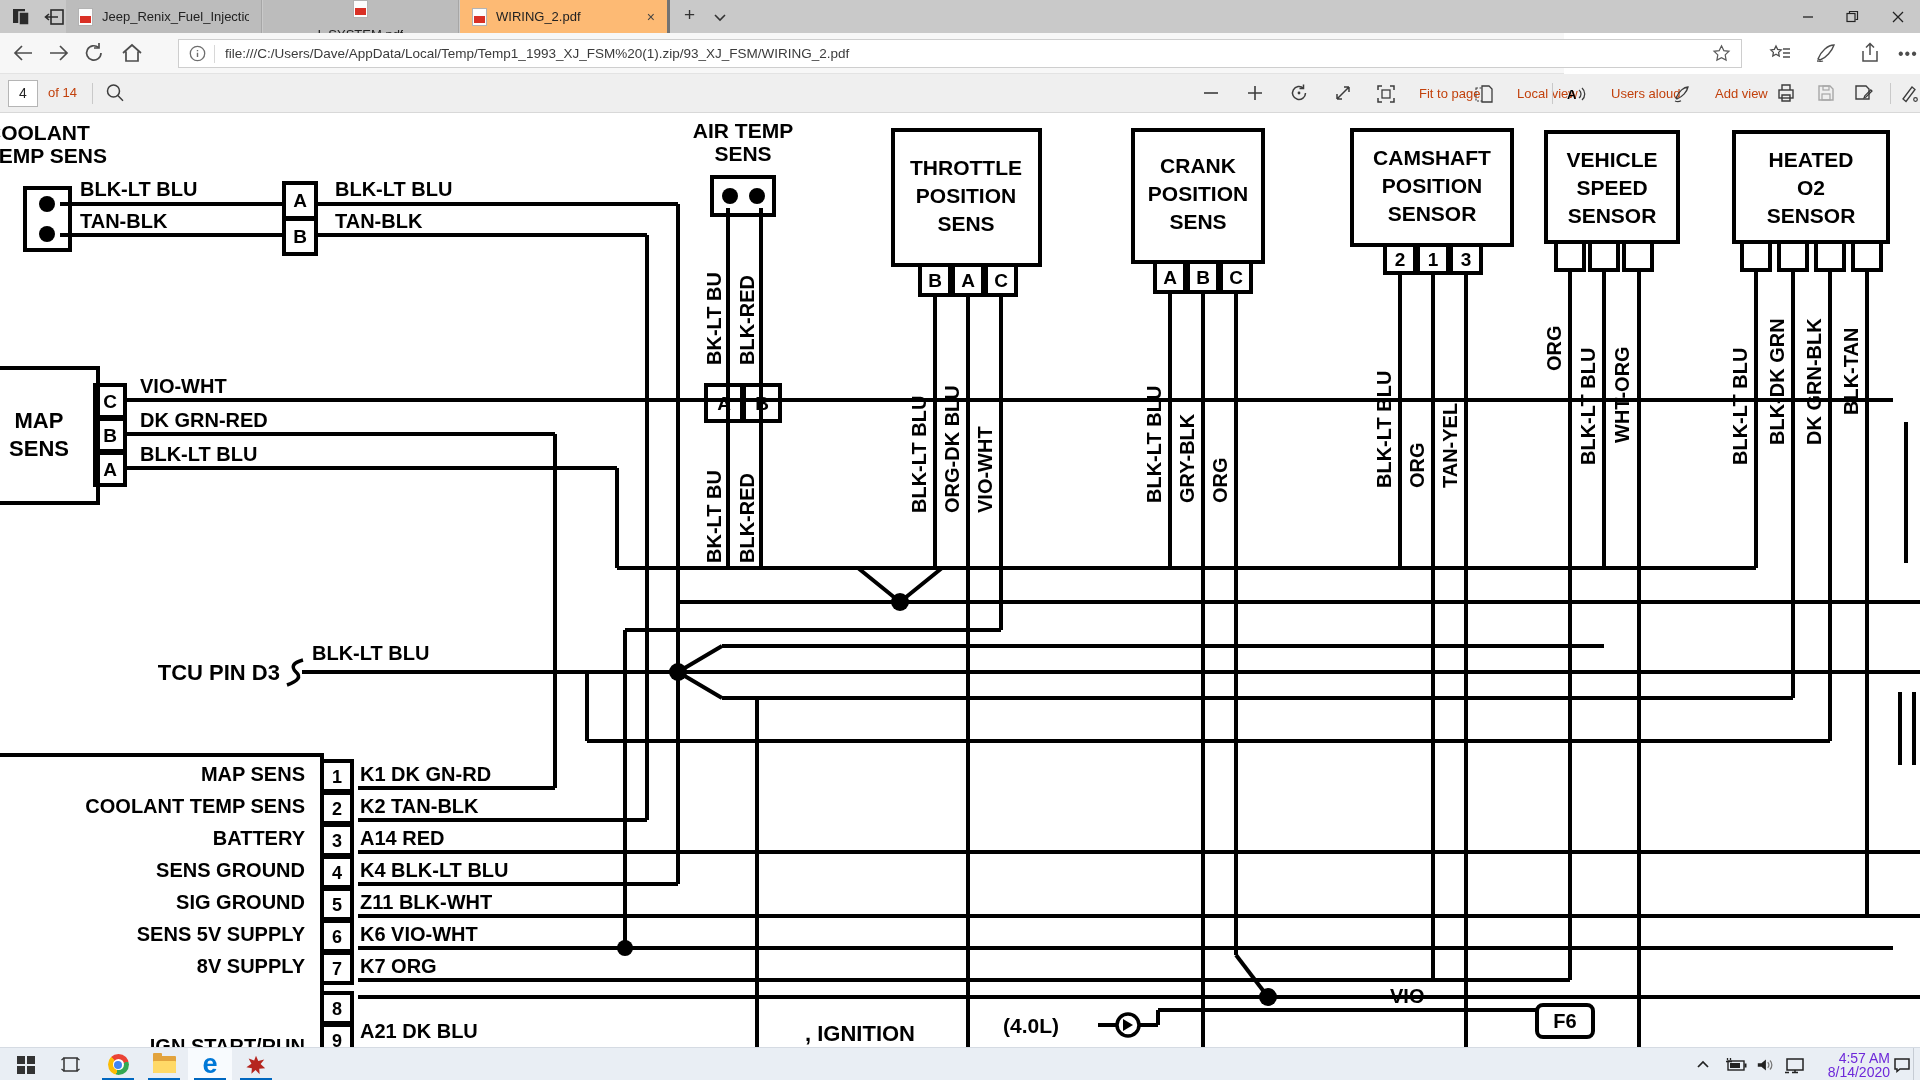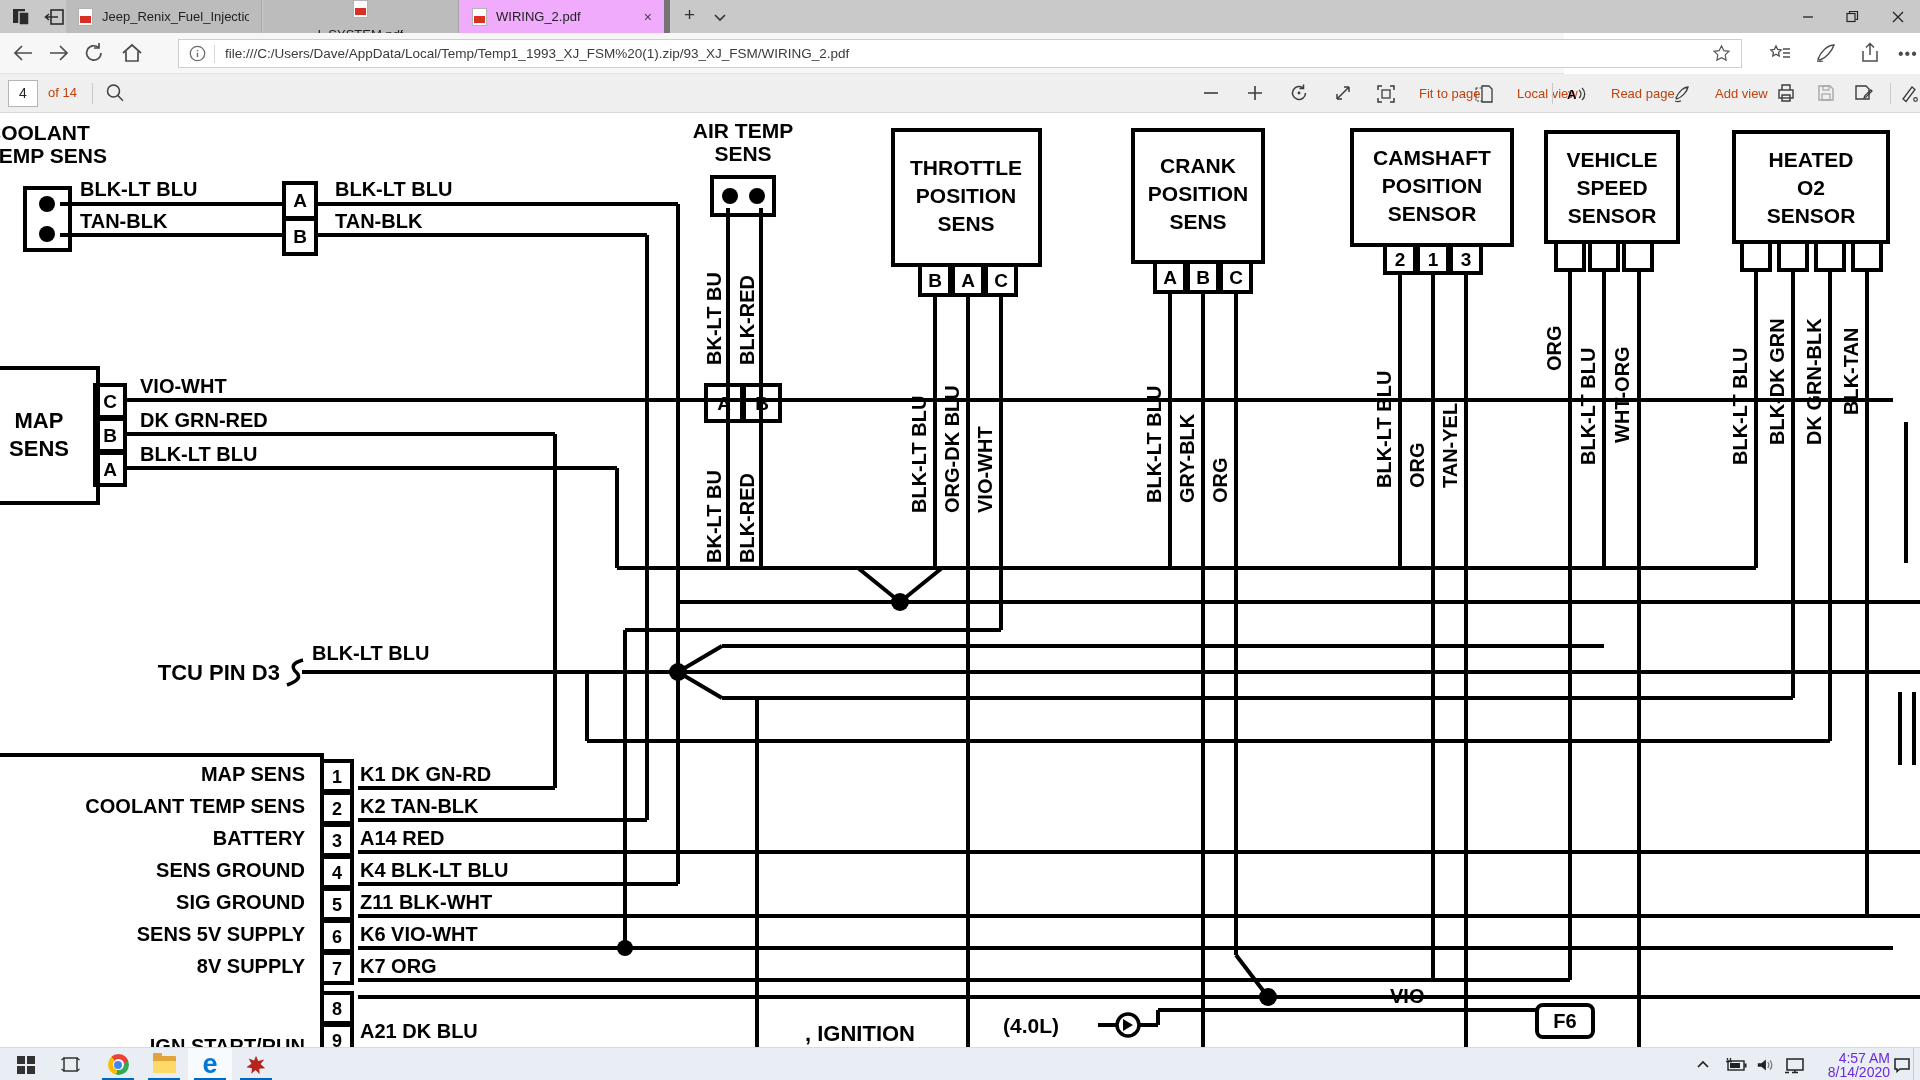--- a/index.html
+++ b/index.html
@@ -3,21 +3,21 @@
 <meta charset="utf-8">
 <style>
   * { box-sizing: border-box; margin:0; padding:0; }
   html,body { width:1920px; height:1080px; overflow:hidden; font-family:"Liberation Sans",sans-serif; }
   .abs { position:absolute; }
   
   #titlebar { position:absolute; left:0; top:0; width:1920px; height:33px; background:#c9c9c9; }
   .tb-icon { position:absolute; top:6px; width:22px; height:22px; color:#222; }
   .tab { position:absolute; top:0; height:33px; display:flex; align-items:center; gap:9px;
          padding:0 12px; font-size:13px; color:#222; background:#bcbcbc; border-right:1px solid #a6a6a6; }
-  .tab.active { background:#f0abfc; border-right:6px solid #737373; }
+  .tab.active { background:#fdba74; border-right:3px solid #737373; }
   .tab .lbl { white-space:nowrap; overflow:hidden; max-width:150px; }
   .pdfico { width:15px; height:18px; position:relative; background:#fdfdfd; border:1px solid #b3b3b3; flex:0 0 auto; }
   .pdfico::after { content:""; position:absolute; left:1px; right:1px; bottom:2px; height:7px; background:#d93025; }
   .tab-close { font-size:14px; color:#444; margin-left:4px; }
   .newtab { position:absolute; top:4px; font-size:19px; color:#333; }
   .winbtn { position:absolute; top:0; width:45px; height:33px; display:flex; align-items:center; justify-content:center; color:#222; }
   
   #navbar { position:absolute; left:0; top:33px; width:1564px; height:41px; background:#f7f7f7; border-bottom:1px solid #e3e3e3; }
   .nav-ic { position:absolute; top:8px; width:24px; height:24px; color:#4d4d4d; }
   #addressbar { position:absolute; left:178px; top:6px; width:1564px; height:29px; background:#fff;
@@ -182,21 +182,21 @@
       <path d="M8 2 H15 l3 3 V18 H8 z" fill="#efefef" stroke="#3c3c3c" stroke-width="1.3"></path>
     </svg>
     <span class="pdf-lbl">Local view</span>
   </div>
   <div class="vdiv" style="left:1552px"></div>
   <div class="pdf-group" style="left:1566px">
     <svg width="22" height="20" viewBox="0 0 22 20">
       <text x="1" y="15" font-size="13" font-weight="normal" fill="#3c3c3c" font-family="Liberation Sans">A</text>
       <path d="M13 6 a5 5 0 0 1 0 8 M16 4 a8 8 0 0 1 0 12" fill="none" stroke="#3c3c3c" stroke-width="1.3"></path>
     </svg>
-    <span class="pdf-lbl">Read page</span>
+    <span class="pdf-lbl">Users aloud</span>
   </div>
   <div class="pdf-group" style="left:1672px">
     <svg width="20" height="20" viewBox="0 0 20 20">
       <path d="M4 14 C7 7 12 3 16 3 c-1 5 -6 10 -11 12 z" fill="none" stroke="#3c3c3c" stroke-width="1.3"></path>
       <path d="M3 17 c2 .8 4 .8 6 -.3" stroke="#3c3c3c" stroke-width="1.2" fill="none"></path>
     </svg>
     <span class="pdf-lbl">Add view</span>
   </div>
   <svg class="pdf-ic" style="left:1775px" viewBox="0 0 22 22">
     <rect x="4" y="8" width="14" height="8" fill="none" stroke="#3c3c3c" stroke-width="1.4"></rect>

